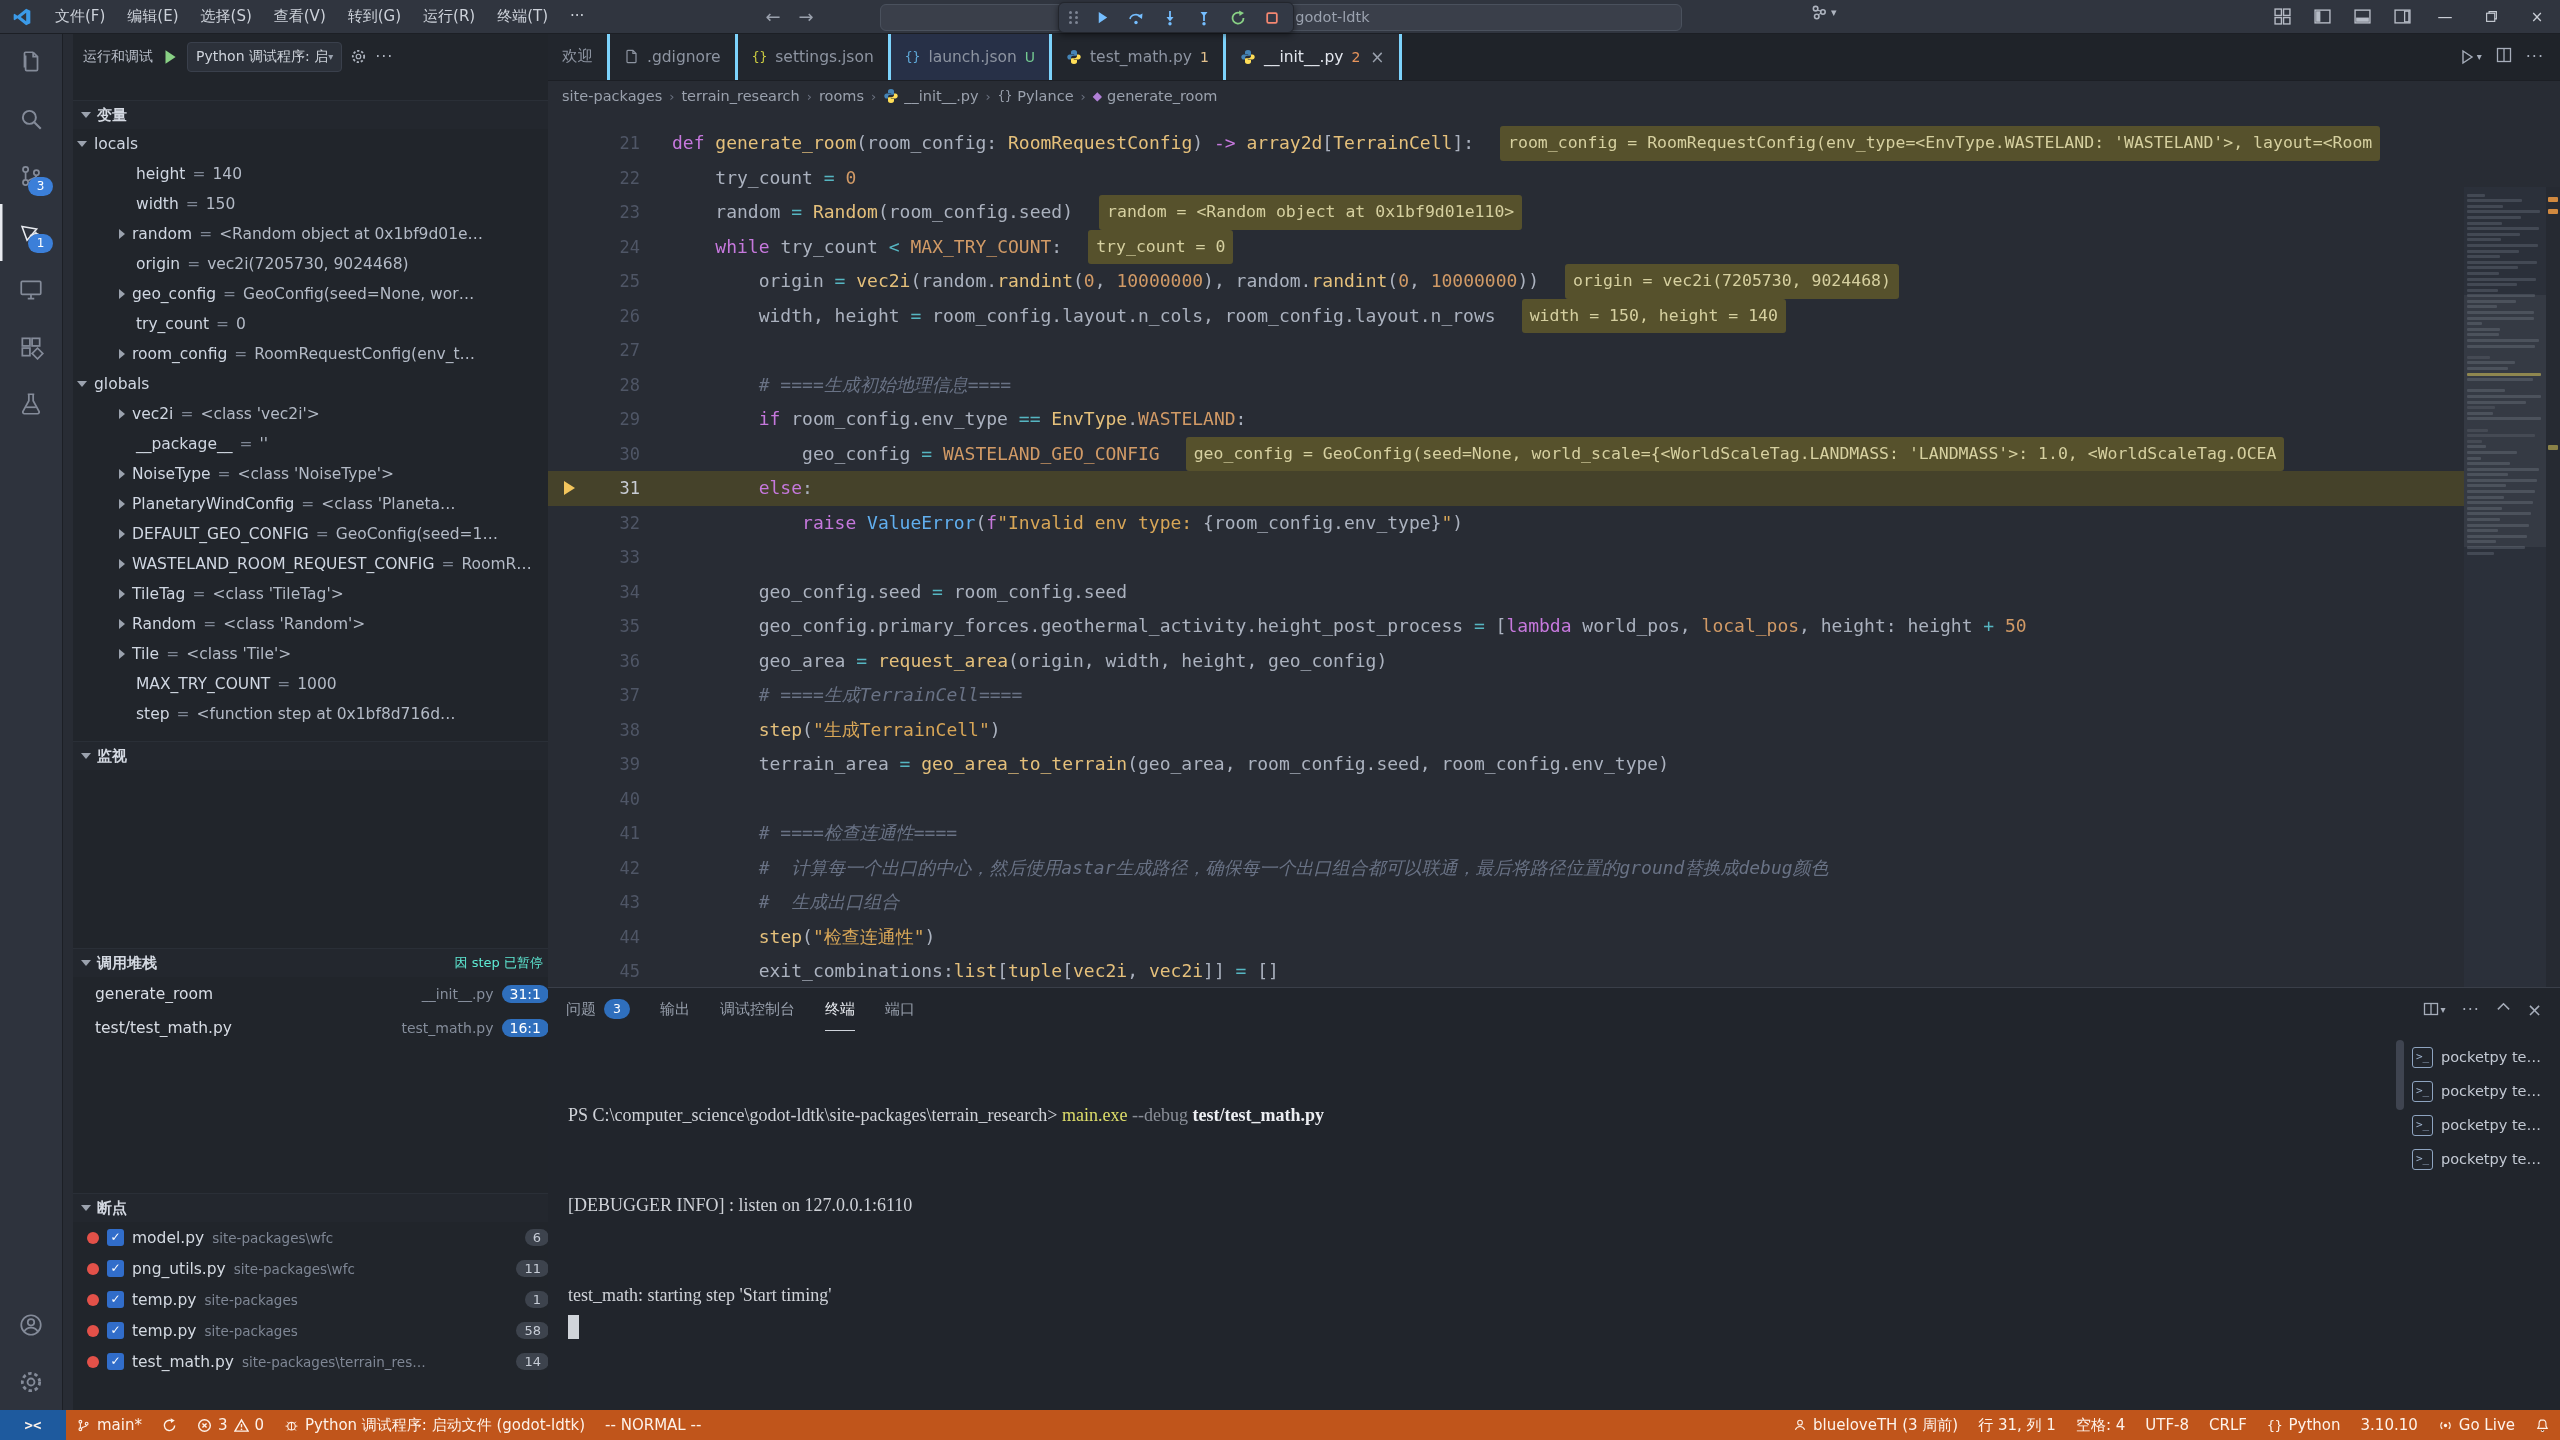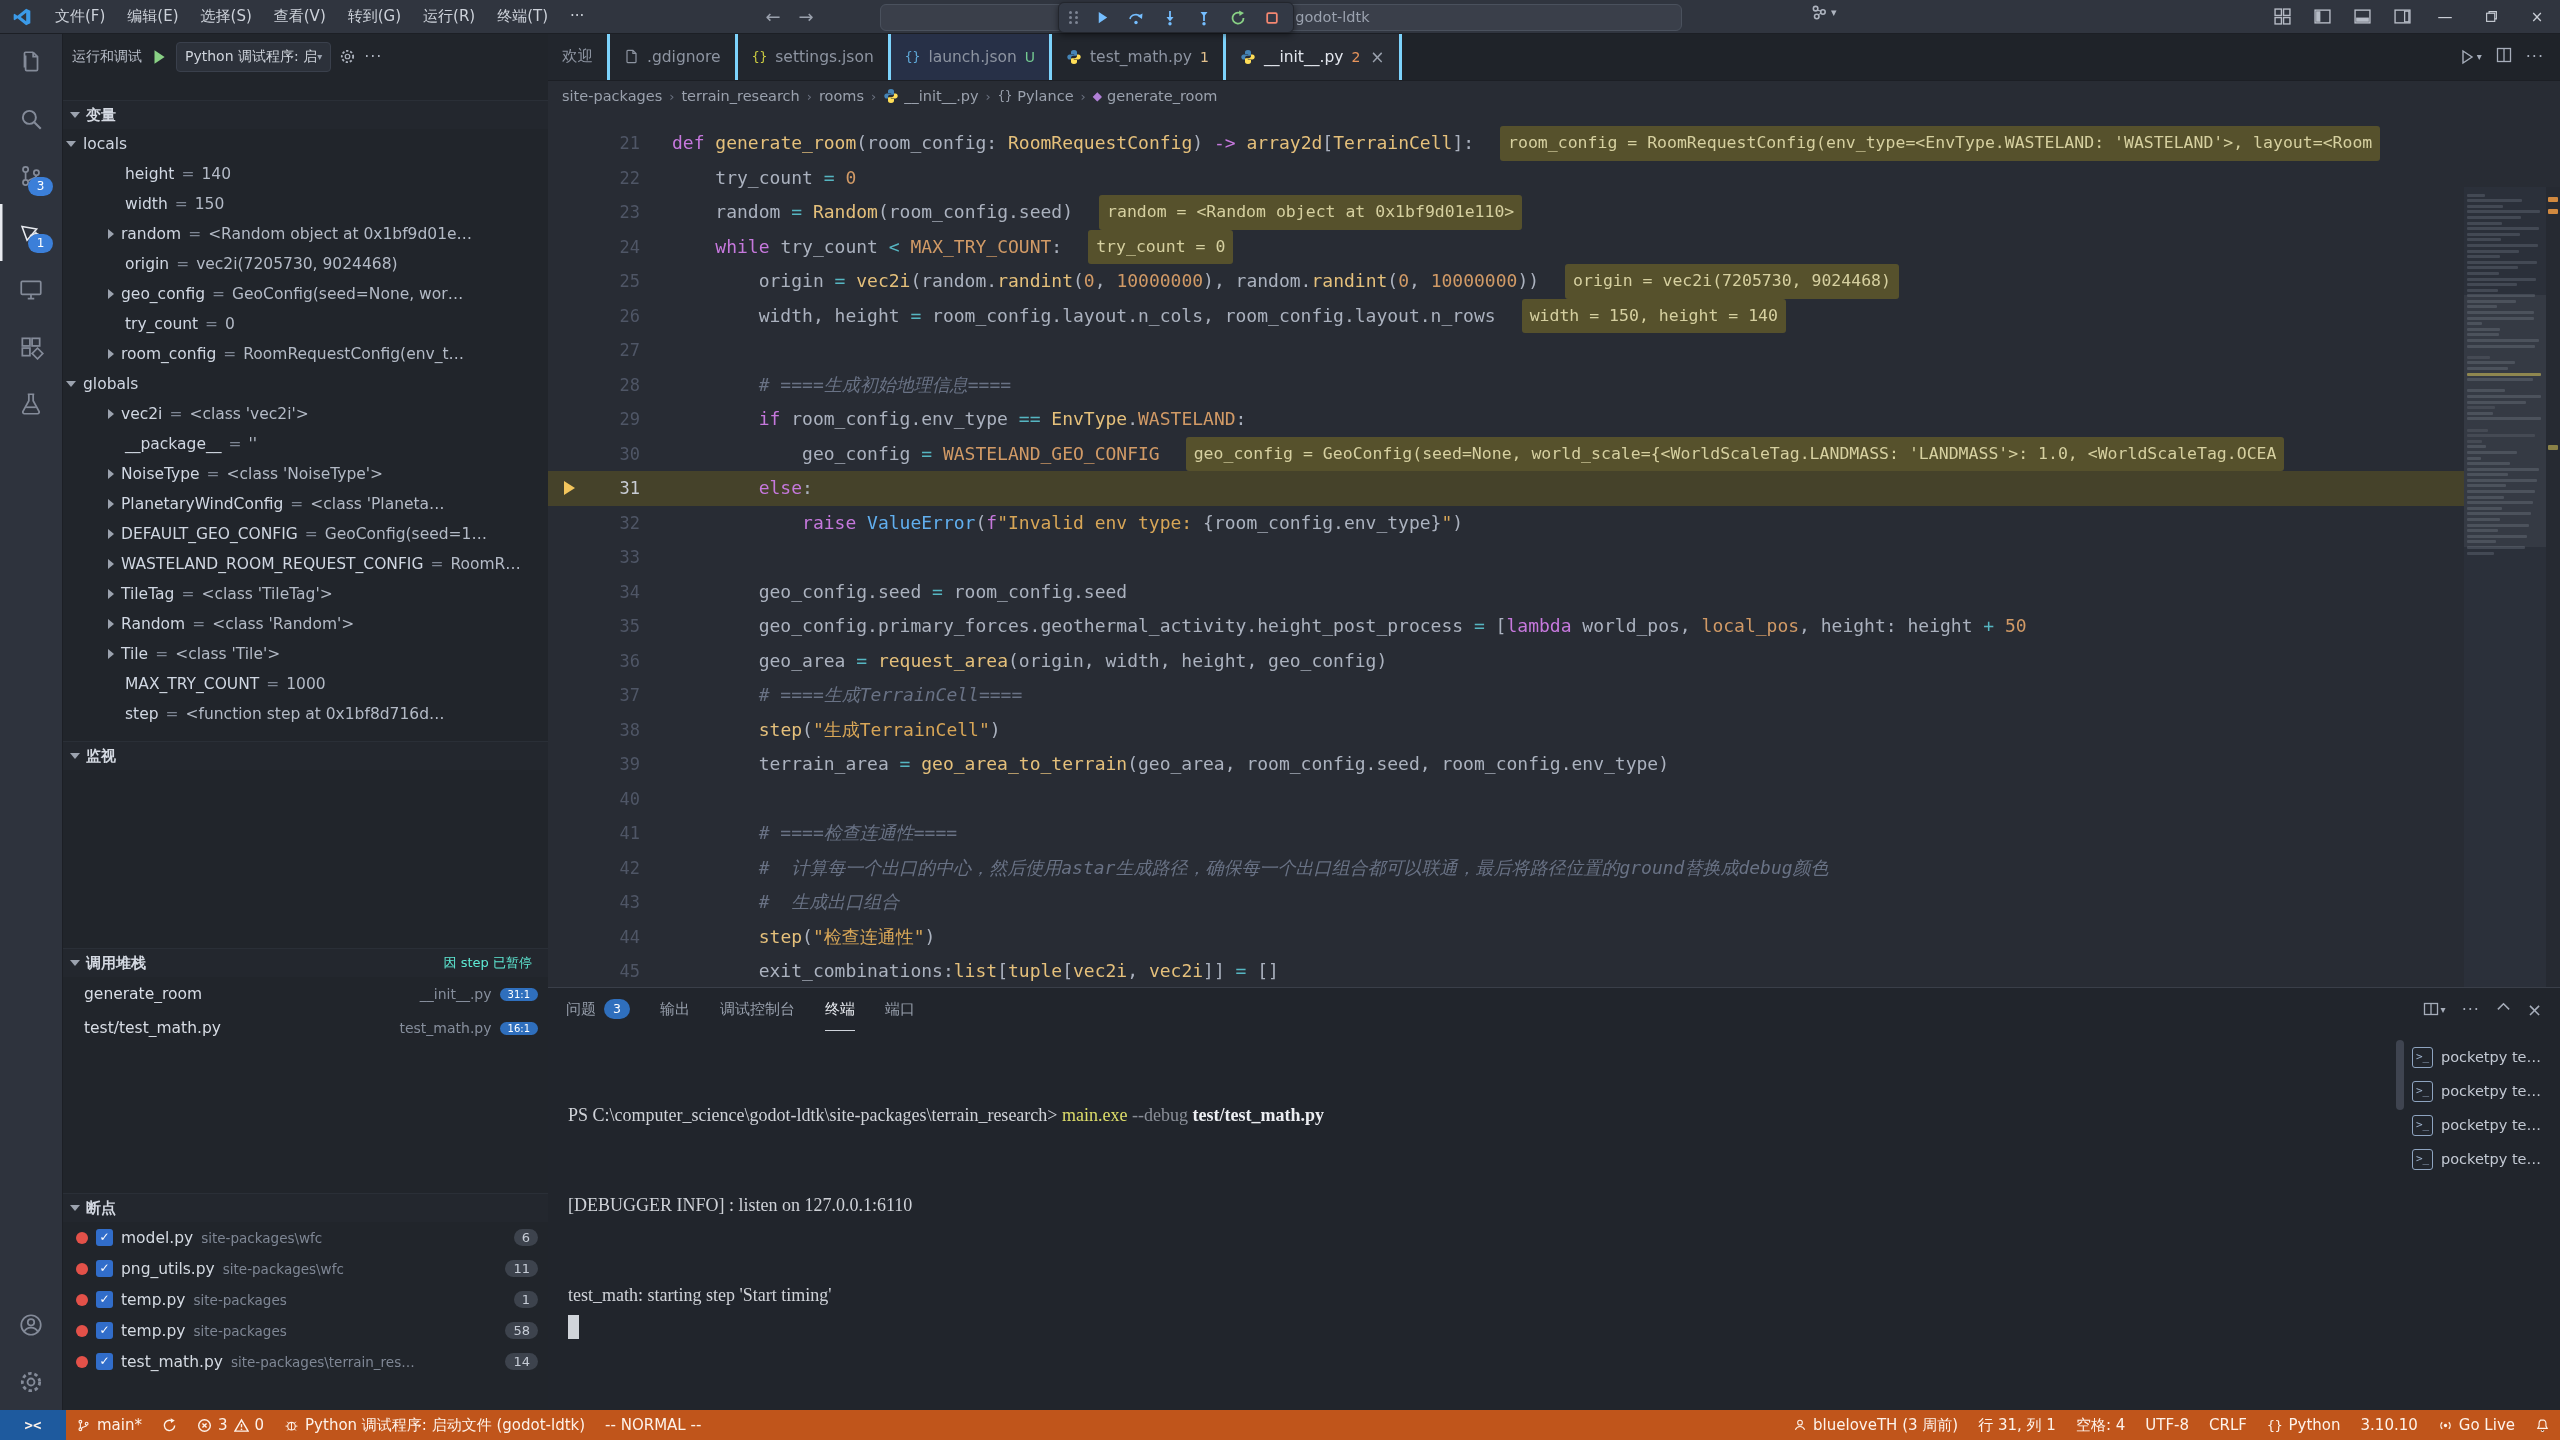--- a/index.html
+++ b/index.html
@@ -28,21 +28,21 @@
   
   .activitybar{position:absolute;left:0;top:33px;width:62px;bottom:30px;background:#2e333d;border-right:1px solid #1c1f25;
                display:flex;flex-direction:column;align-items:center;z-index:10;}
   .act-item{position:relative;width:62px;height:57px;display:flex;align-items:center;justify-content:center;color:#848b99;}
   .act-item.active{color:#e8ebf0;box-shadow:inset 2.5px 0 0 #e8ebf0;}
   .act-badge{position:absolute;right:9px;bottom:8px;min-width:19px;height:19px;border-radius:10px;background:#3b7fd9;color:#fff;
              font-size:12px;line-height:19px;text-align:center;padding:0 3px;}
   .act-bottom{margin-top:auto;}
 
   
-  .sidebar{position:absolute;left:62px;top:33px;width:486px;bottom:30px;background:#21252b;border-right:1px solid #1c1f25;overflow:hidden;}
+  .sidebar{position:absolute;left:73px;top:33px;width:486px;bottom:30px;background:#21252b;border-right:1px solid #1c1f25;overflow:hidden;}
   .side-toolbar{height:47px;display:flex;align-items:center;padding:0 10px;gap:8px;}
   .side-title{font-size:14px;color:#b9bfca;white-space:nowrap;}
   .run-config{display:flex;align-items:center;background:#2c313a;border:1px solid #3a404c;border-radius:4px;
               height:28px;padding:0 8px;font-size:14px;color:#cfd4dc;max-width:250px;overflow:hidden;white-space:nowrap;}
   .side-gap{height:20px;}
   .section-header{height:28px;display:flex;align-items:center;font-size:15px;font-weight:bold;color:#d4d9e2;
                   padding:0 8px;gap:6px;border-top:1px solid #2a2f37;background:#23272e;}
   .twisty{width:0;height:0;border-left:5px solid transparent;border-right:5px solid transparent;border-top:6px solid #9ba2ae;}
   .twisty.right{border-top:5px solid transparent;border-bottom:5px solid transparent;border-left:6px solid #9ba2ae;border-right:none;}
   .paused-note{margin-left:auto;font-weight:normal;font-size:13px;color:#5eead4;padding-right:8px;}
@@ -50,21 +50,21 @@
   .scope-row,.var-row{height:30px;display:flex;align-items:center;font-size:15.5px;white-space:nowrap;overflow:hidden;}
   .scope-row{padding-left:4px;color:#d3d8e1;gap:7px;}
   .var-row{padding-left:46px;gap:7px;}
   .var-row.noarrow{padding-left:63px;}
   .vname{color:#d0d7e2;}
   .veq{color:#7e8694;}
   .vval{color:#b3bac6;}
   .stack-row{height:34px;display:flex;align-items:center;padding:0 10px 0 22px;font-size:15.5px;gap:8px;}
   .stack-name{color:#d8dde5;white-space:nowrap;overflow:hidden;}
   .stack-file{margin-left:auto;color:#868e9c;font-size:14px;white-space:nowrap;}
-  .stack-pos{background:#2f6fbd;color:#fff;border-radius:9px;font-size:10px;padding:1px 8px;text-align:center;}
+  .stack-pos{background:#2f6fbd;color:#fff;border-radius:9px;font-size:14px;padding:1px 8px;text-align:center;}
   .bp-row{height:31px;display:flex;align-items:center;padding:0 10px 0 14px;font-size:15.5px;gap:8px;}
   .bp-dot{width:12px;height:12px;border-radius:50%;background:#e35149;flex:none;}
   .bp-check{width:17px;height:17px;border-radius:3px;background:#316dca;color:#fff;font-size:12px;line-height:17px;
             text-align:center;flex:none;}
   .bp-file{color:#d4dae2;white-space:nowrap;}
   .bp-path{color:#7f8795;font-size:13.5px;white-space:nowrap;overflow:hidden;}
   .bp-count{margin-left:auto;background:#3d434d;color:#c6ccd6;border-radius:9px;font-size:13px;padding:1px 8px;flex:none;}
 
   
   .editor-region{position:absolute;left:548px;top:33px;right:0;bottom:30px;background:#282c34;}

